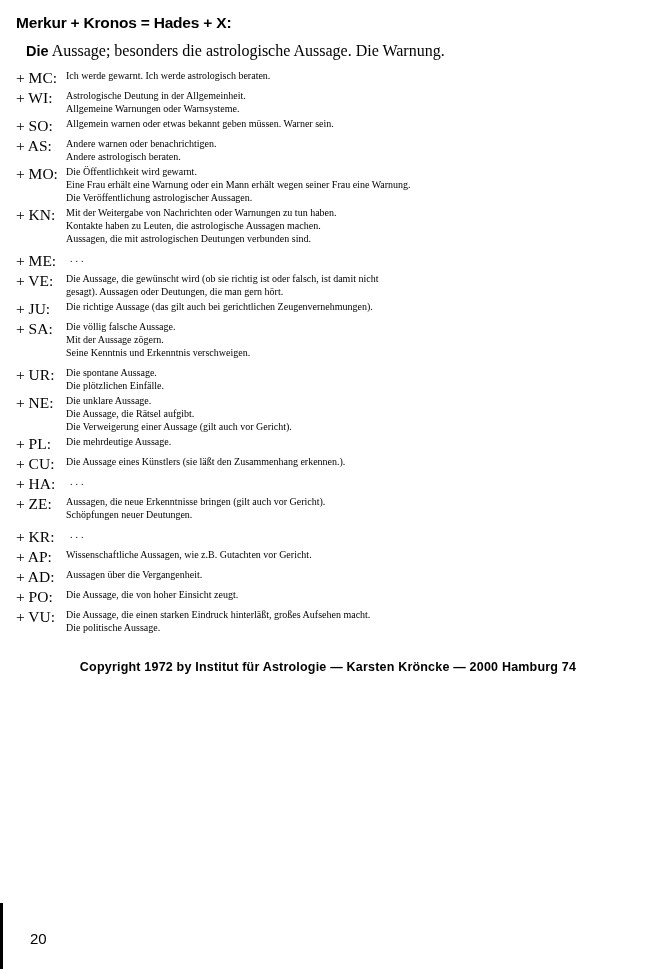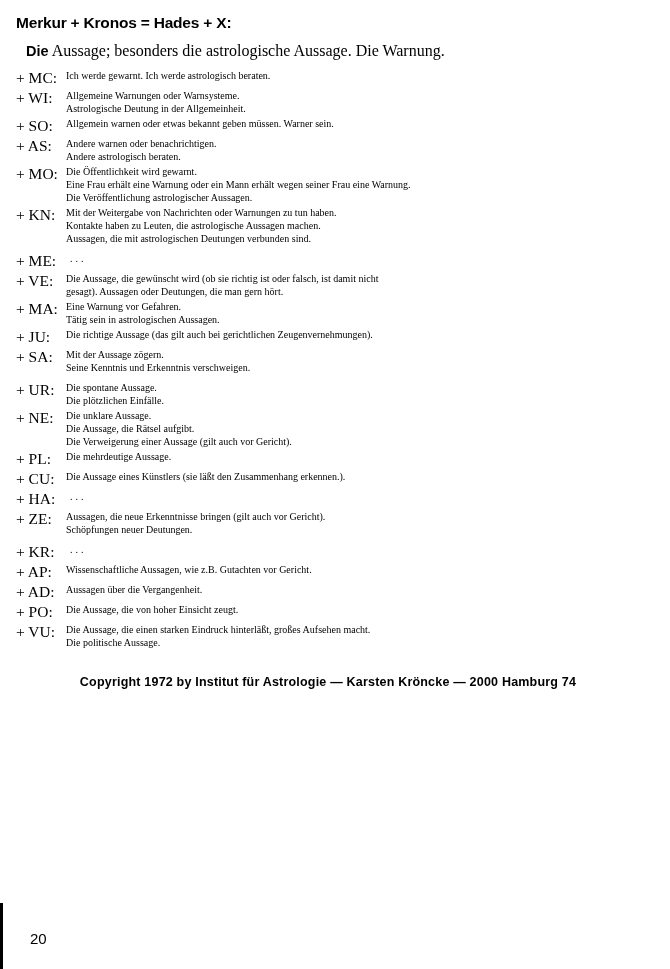--- a/index.html
+++ b/index.html
@@ -107,22 +107,22 @@
   <ul class="entries" id="entry-list">
       <li class="entry">
         <div class="entry-key">+ MC:</div>
         <div class="entry-lines">
           <div class="entry-line">Ich werde gewarnt. Ich werde astrologisch beraten.</div>
         </div>
       </li>
       <li class="entry">
         <div class="entry-key">+ WI:</div>
         <div class="entry-lines">
+          <div class="entry-line">Astrologische Deutung in der Allgemeinheit.</div>
           <div class="entry-line">Allgemeine Warnungen oder Warnsysteme.</div>
-          <div class="entry-line">Astrologische Deutung in der Allgemeinheit.</div>
         </div>
       </li>
       <li class="entry">
         <div class="entry-key">+ SO:</div>
         <div class="entry-lines">
           <div class="entry-line">Allgemein warnen oder etwas bekannt geben müssen. Warner sein.</div>
         </div>
       </li>
       <li class="entry">
         <div class="entry-key">+ AS:</div>
@@ -154,35 +154,29 @@
         </div>
       </li>
       <li class="entry">
         <div class="entry-key">+ VE:</div>
         <div class="entry-lines">
           <div class="entry-line">Die Aussage, die gewünscht wird (ob sie richtig ist oder falsch, ist damit nicht</div>
           <div class="entry-line">gesagt).  Aussagen oder Deutungen, die man gern hört.</div>
         </div>
       </li>
       <li class="entry">
-        <div class="entry-key">+ MA:</div>
-        <div class="entry-lines">
-          <div class="entry-line">Eine Warnung vor Gefahren.</div>
-          <div class="entry-line">Tätig sein in astrologischen Aussagen.</div>
-        </div>
-      </li>
-      <li class="entry">
         <div class="entry-key">+ JU:</div>
         <div class="entry-lines">
           <div class="entry-line">Die richtige Aussage (das gilt auch bei gerichtlichen Zeugenvernehmungen).</div>
         </div>
       </li>
       <li class="entry">
         <div class="entry-key">+ SA:</div>
         <div class="entry-lines">
+          <div class="entry-line">Die völlig falsche Aussage.</div>
           <div class="entry-line">Mit der Aussage zögern.</div>
           <div class="entry-line">Seine Kenntnis und Erkenntnis verschweigen.</div>
         </div>
       </li>
       <li class="entry gap-before">
         <div class="entry-key">+ UR:</div>
         <div class="entry-lines">
           <div class="entry-line">Die spontane Aussage.</div>
           <div class="entry-line">Die plötzlichen Einfälle.</div>
         </div>

